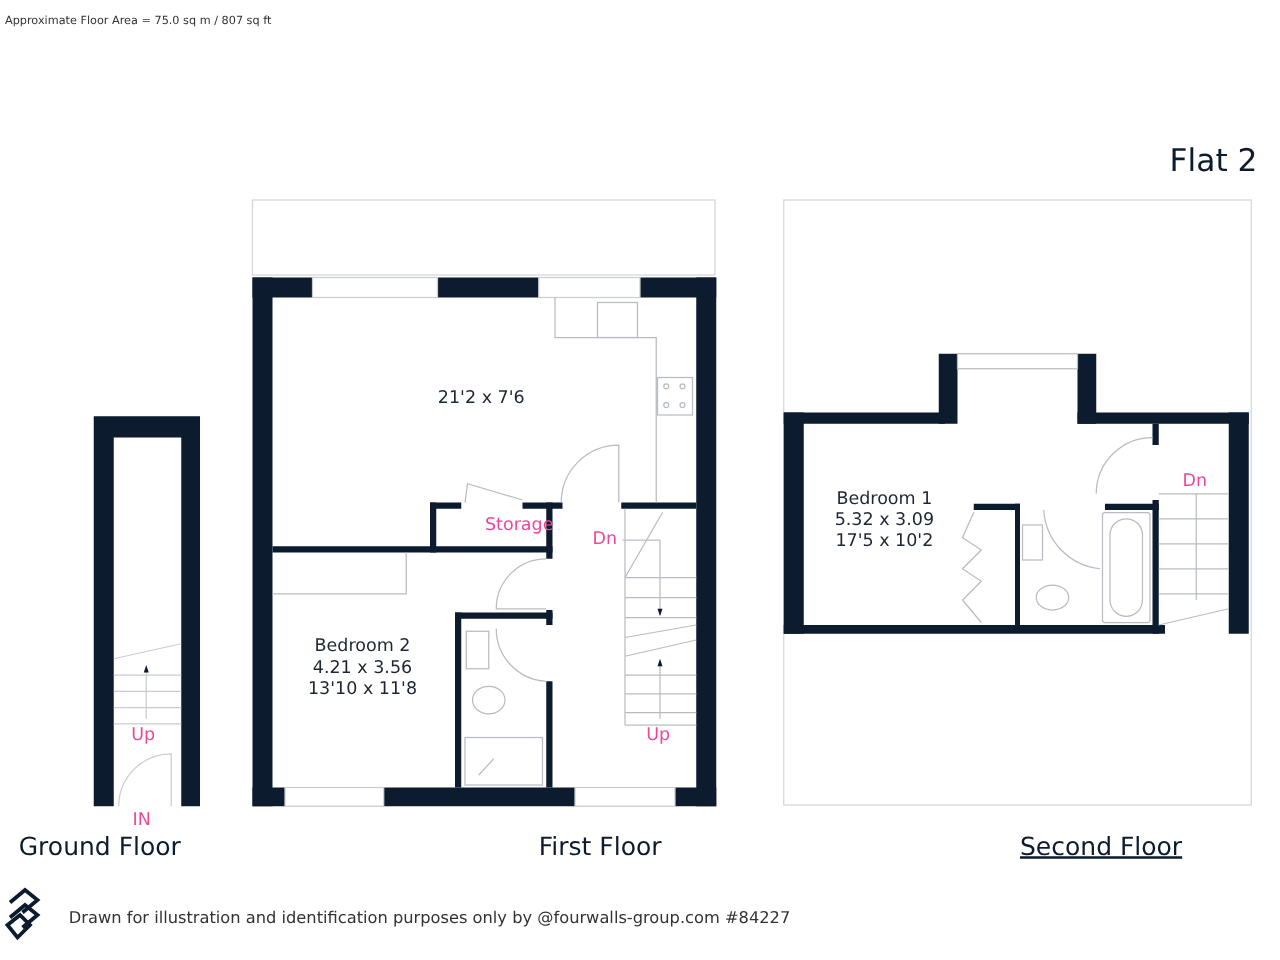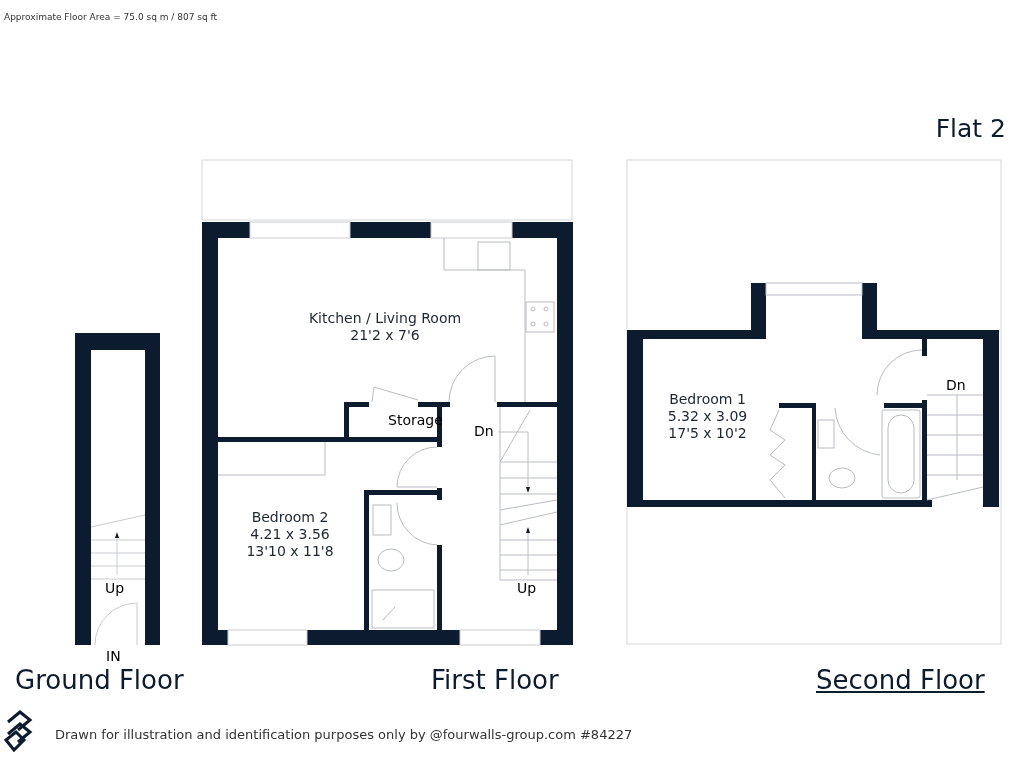--- a/index.html
+++ b/index.html
@@ -1,22 +1,22 @@
 <!DOCTYPE html>
 <html><head>
 <meta charset="utf-8">
 <style>
   html,body{margin:0;padding:0;background:#fff;}
   body{width:1024px;height:768px;position:relative;overflow:hidden;font-family:"DejaVu Sans",sans-serif;color:#0c1b2e;}
   .area{position:absolute;left:4px;top:12px;font-size:9px;color:#333;}
   .title{position:absolute;right:18px;top:114px;font-size:25px;color:#0c1b2e;text-align:center;}
   svg.plan{position:absolute;left:0;top:0;}
-  .floor-label{position:absolute;font-size:26px;color:#0c1b2e;}
+  .floor-label{position:absolute;font-size:20px;color:#0c1b2e;}
   .room{position:absolute;text-align:center;font-size:14px;line-height:17px;color:#1d2733;}
-  .small{position:absolute;font-size:14px;color:#000000;}
+  .small{position:absolute;font-size:14px;color:#ec4899;}
   .footer{position:absolute;left:55px;top:727px;font-size:13px;color:#333;}
   .logo{position:absolute;left:4px;top:708px;}
 </style>
 </head>
 <body>
 
 <div class="area">Approximate Floor Area = 75.0 sq m / 807 sq ft</div>
 <div class="title">Flat 2</div>
 
 <svg class="plan" width="1024" height="768">
@@ -137,21 +137,20 @@
       <line x1="957" y1="395" x2="957" y2="480"></line>
     </g>
   </g>
 </svg>
 
 <div class="small" style="left:105px;top:580px;">Up</div>
 <div class="small" style="left:106px;top:648px;">IN</div>
 <div class="floor-label" style="left:15px;top:665px;">Ground Floor</div>
 
 <div class="room" style="left:290px;top:310px;width:190px;">
-  <div>Kitchen / Living Room</div>
   <div>21'2 x 7'6</div>
 </div>
 <div class="small" style="left:358px;top:412px;margin-left:30px;">Storage</div>
 <div class="small" style="left:474px;top:423px;">Dn</div>
 <div class="small" style="left:517px;top:580px;">Up</div>
 <div class="room" style="left:225px;top:509px;width:130px;">
   <div>Bedroom 2</div>
   <div>4.21 x 3.56</div>
   <div>13'10 x 11'8</div>
 </div>

